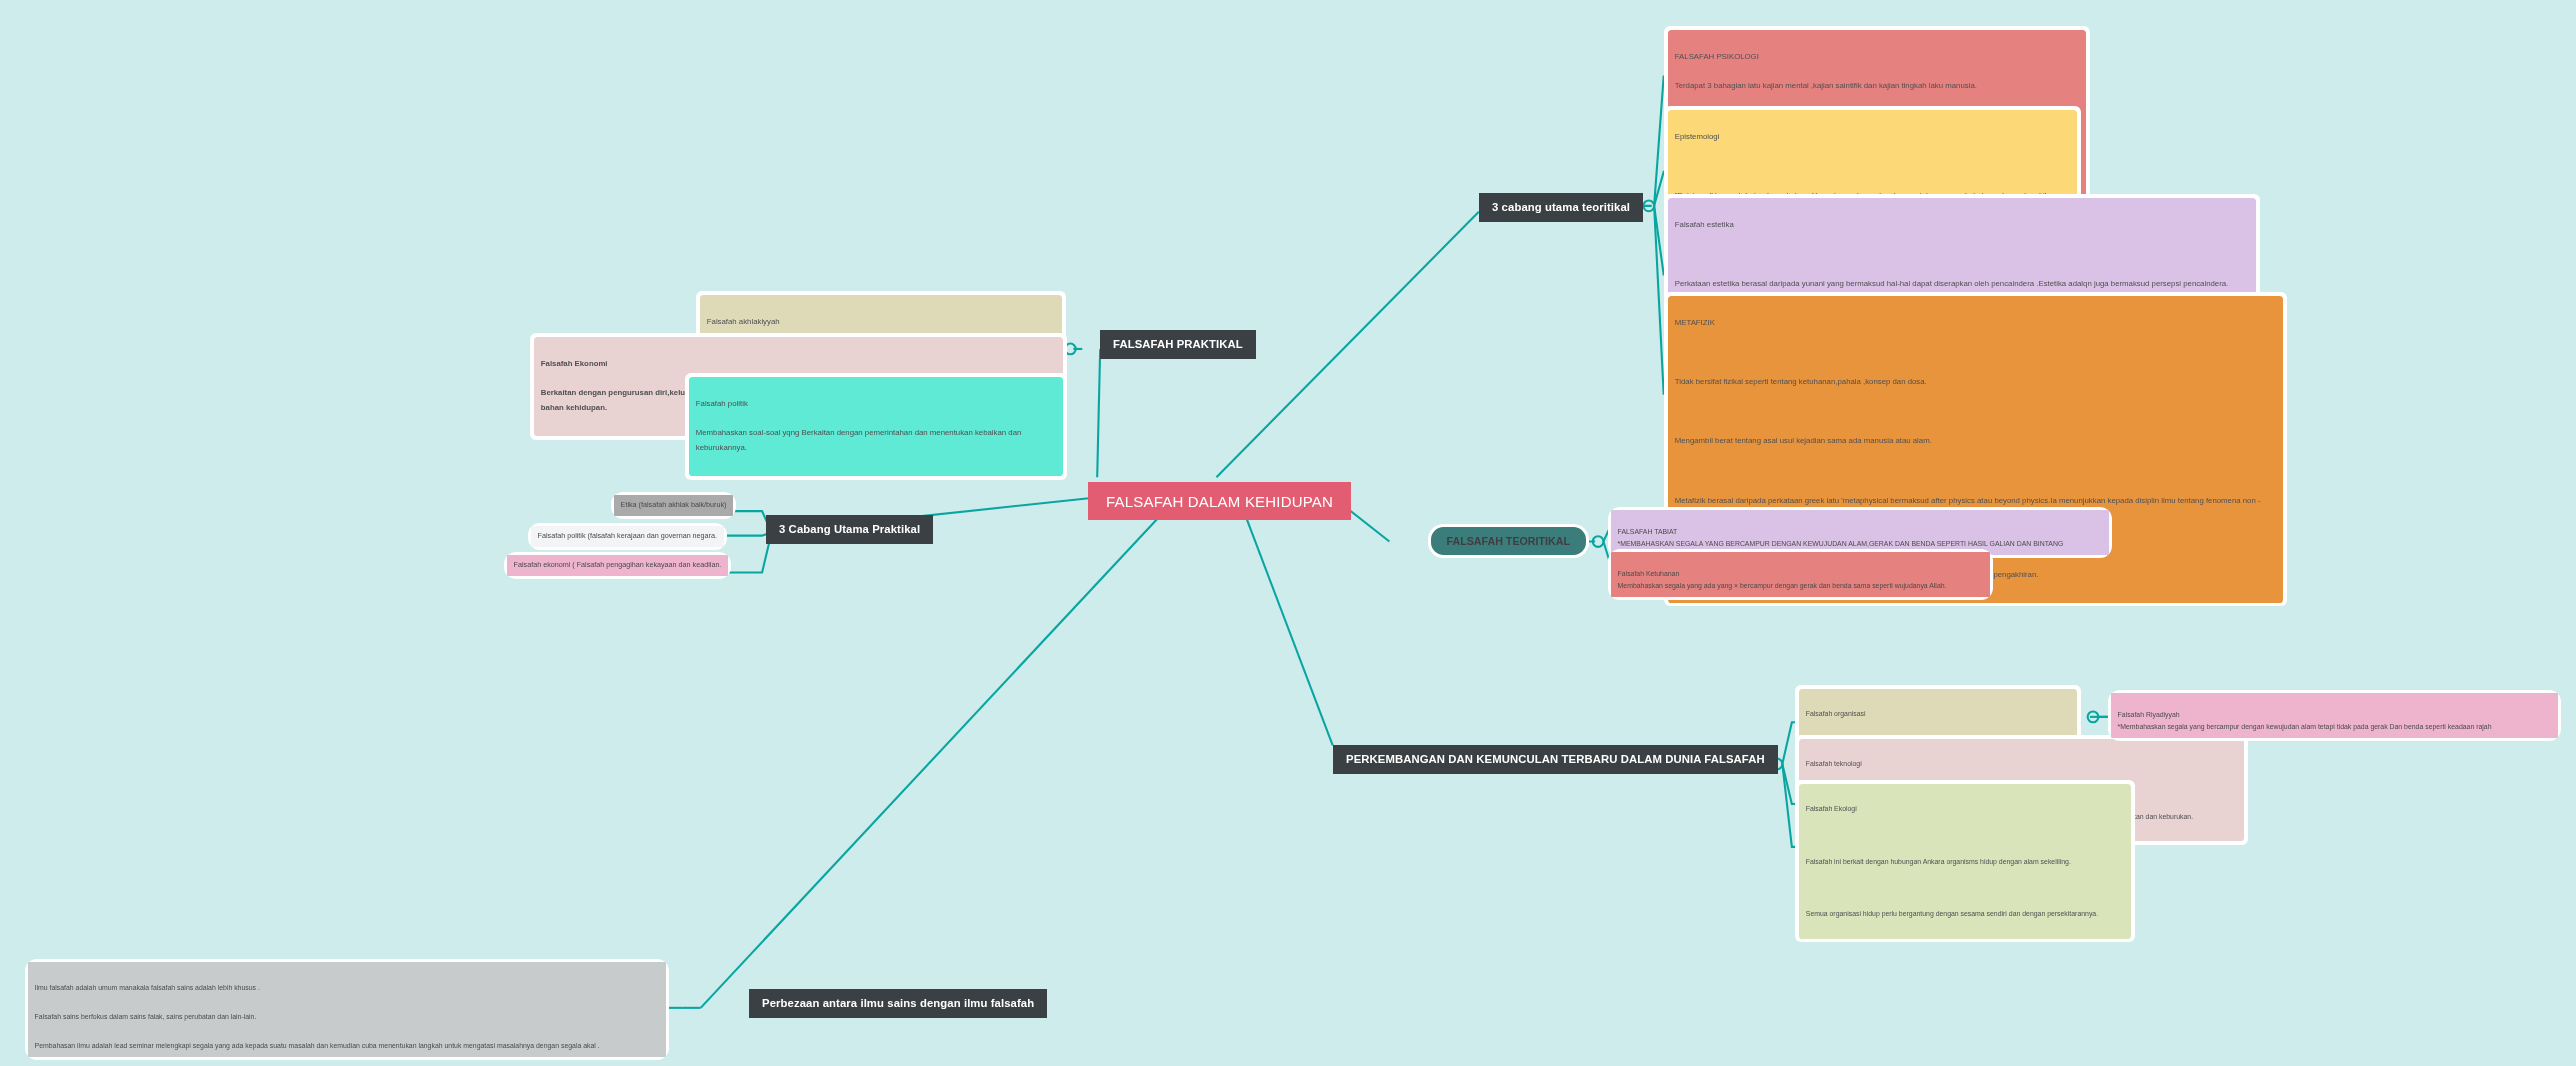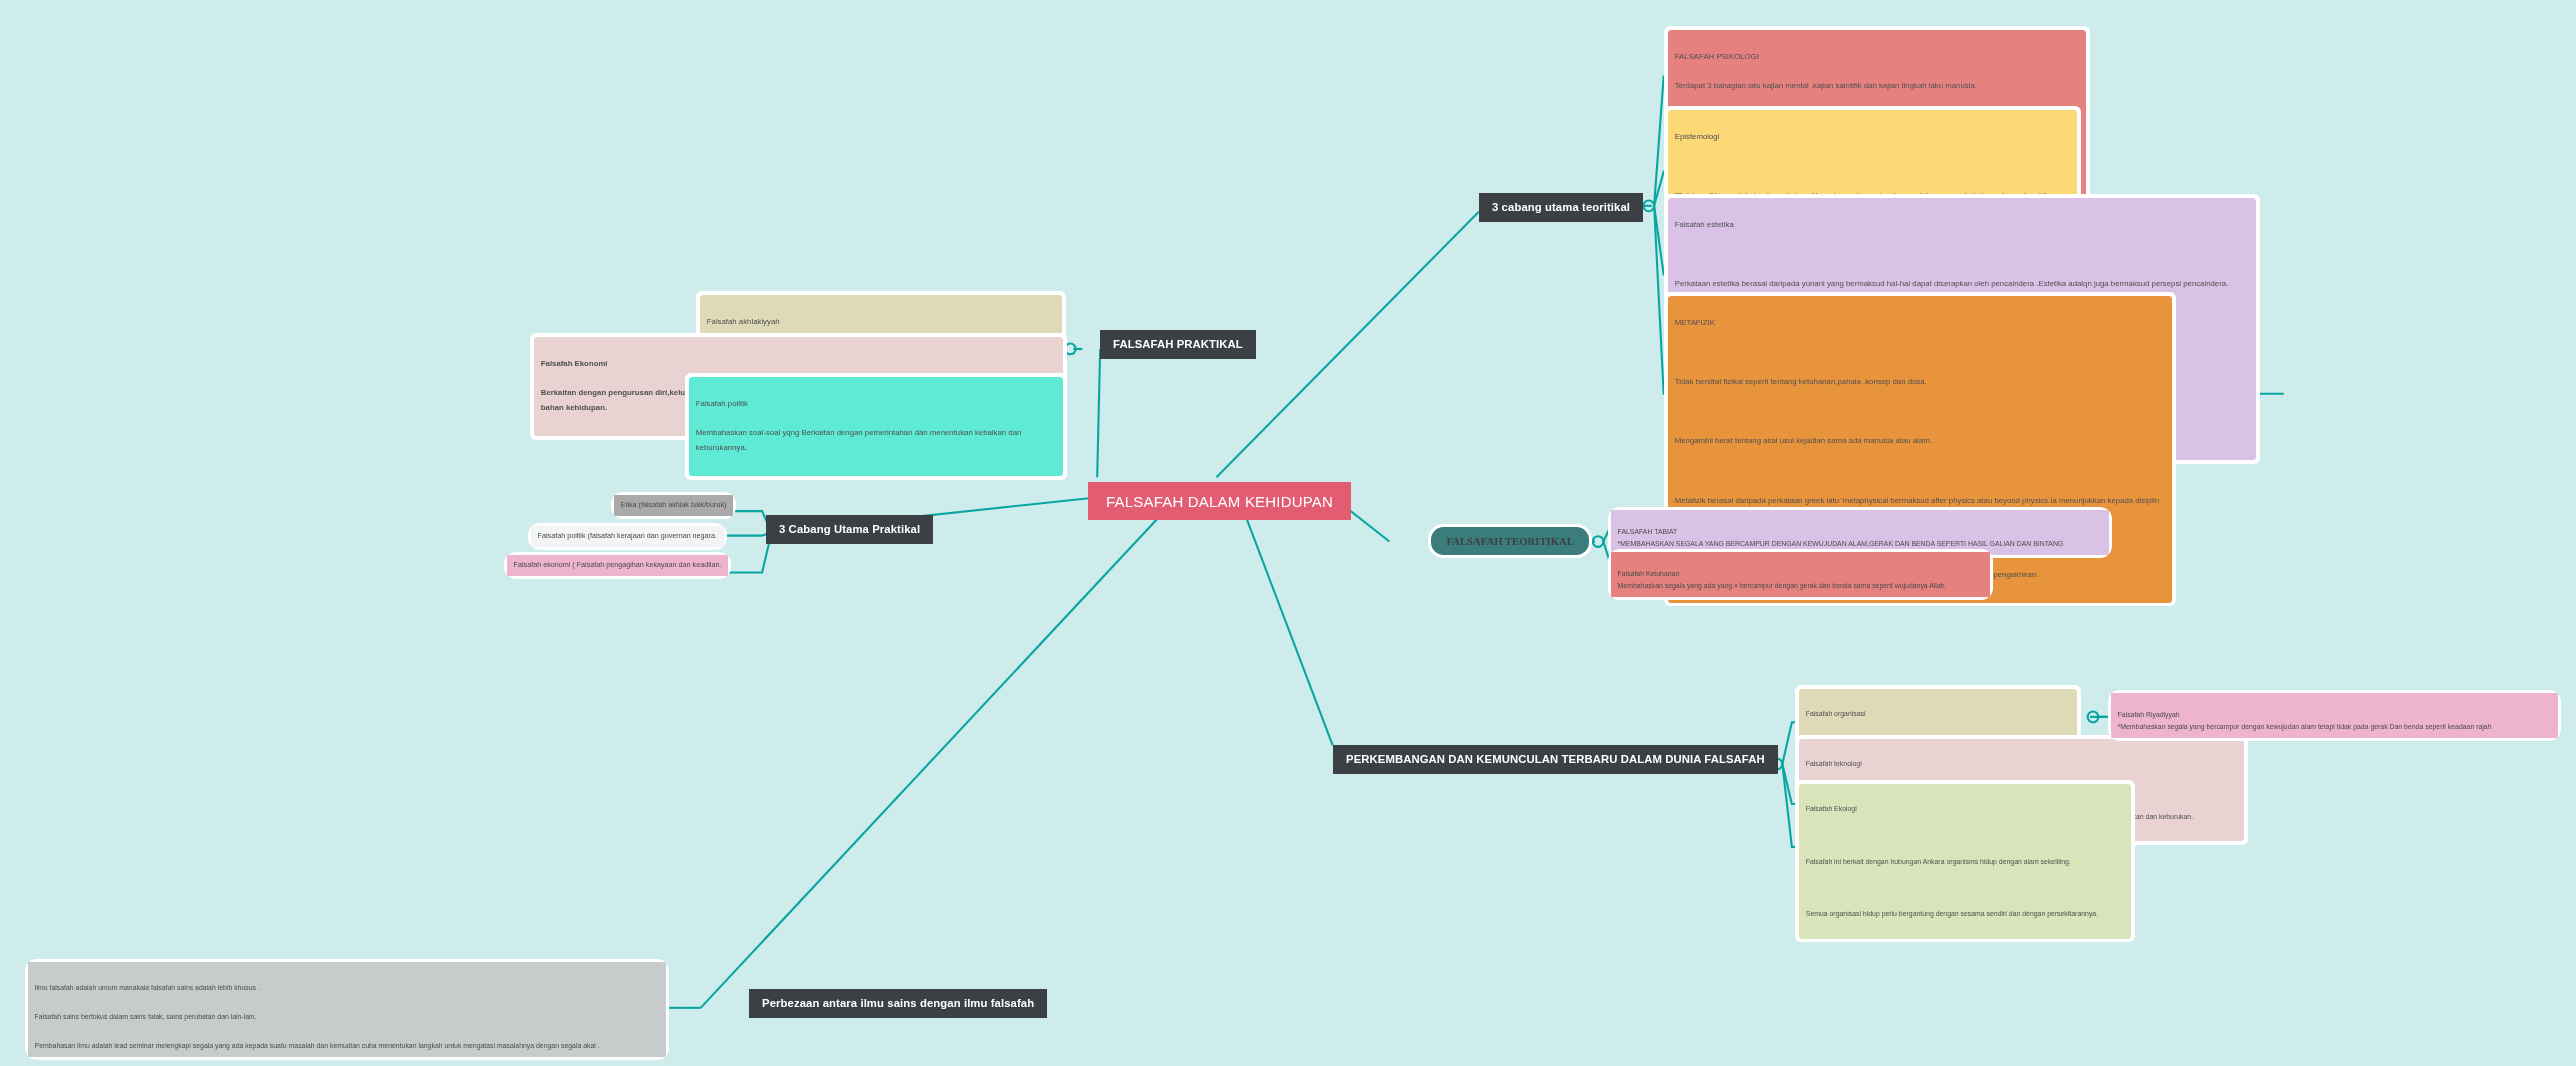--- a/index.html
+++ b/index.html
@@ -197,21 +197,21 @@
         <span class="ln"> Perkataan estetika berasal daripada yunani yang bermaksud hal-hal dapat diserapkan oleh pencaindera .Estetika adalqn juga bermaksud persepsi pencaindera.</span>
         <span class="ln">&nbsp;</span>
         <span class="ln">Berkait dengan persoalan kritis yang mengambarkan,mentafsir dan menilai karya-karya seni</span>
         <span class="ln"> dan juga ahli sastera, dan seni.</span>
         <span class="ln">&nbsp;</span>
         <span class="ln">Secara umum, falsafah estetika ialah hubung kait dengan persoalan keindahan senindan lain-lain.</span>
       </div>
     </div>
   </div>
 
-  <div class="node" style="left:1664px; top:292px; width:512px;">
+  <div class="node" style="left:1664px; top:292px; width:623px;">
     <div class="card">
       <div class="card-inner" style="background:#e8943d;">
         <span class="ttl">METAFIZIK</span>
         <span class="ln">&nbsp;</span>
         <span class="ln">Tidak bersifat fizikal seperti tentang ketuhanan,pahala ,konsep dan dosa.</span>
         <span class="ln">&nbsp;</span>
         <span class="ln">Mengambil berat tentang asal usul kejadian sama ada manusia atau alam.</span>
         <span class="ln">&nbsp;</span>
         <span class="ln">Metafizik berasal daripada perkataan greek iatu 'metaphysical bermaksud after physics atau beyond physics.Ia menunjukkan kepada disiplin ilmu tentang fenomena non -material.</span>
         <span class="ln">&nbsp;</span>
@@ -266,21 +266,21 @@
       <div class="flat" style="background:#f2f4f5;">Falsafah politik (falsafah kerajaan dan governan negara.</div>
     </div>
   </div>
 
   <div class="node" style="left:504px; top:552px;">
     <div class="framed">
       <div class="flat" style="background:#eeb4cd;">Falsafah ekonomi ( Falsafah pengagihan kekayaan dan keadilan.</div>
     </div>
   </div>
 
-  <div class="node" style="left:1428px; top:524px;font-family:Liberation Serif, serif;">
+  <div class="node" style="left:1428px; top:524px;">
     <div class="pill-teal">FALSAFAH TEORITIKAL</div>
   </div>
 
   <div class="node" style="left:1608px; top:507px; width:504px;">
     <div class="framed">
       <div class="flat tiny" style="background:#d9c2e6;">
         <span class="ttl">FALSAFAH TABIAT</span>
         <span class="ln u">*MEMBAHASKAN SEGALA YANG BERCAMPUR DENGAN KEWUJUDAN ALAM,GERAK DAN BENDA SEPERTI HASIL GALIAN DAN BINTANG</span>
       </div>
     </div>

